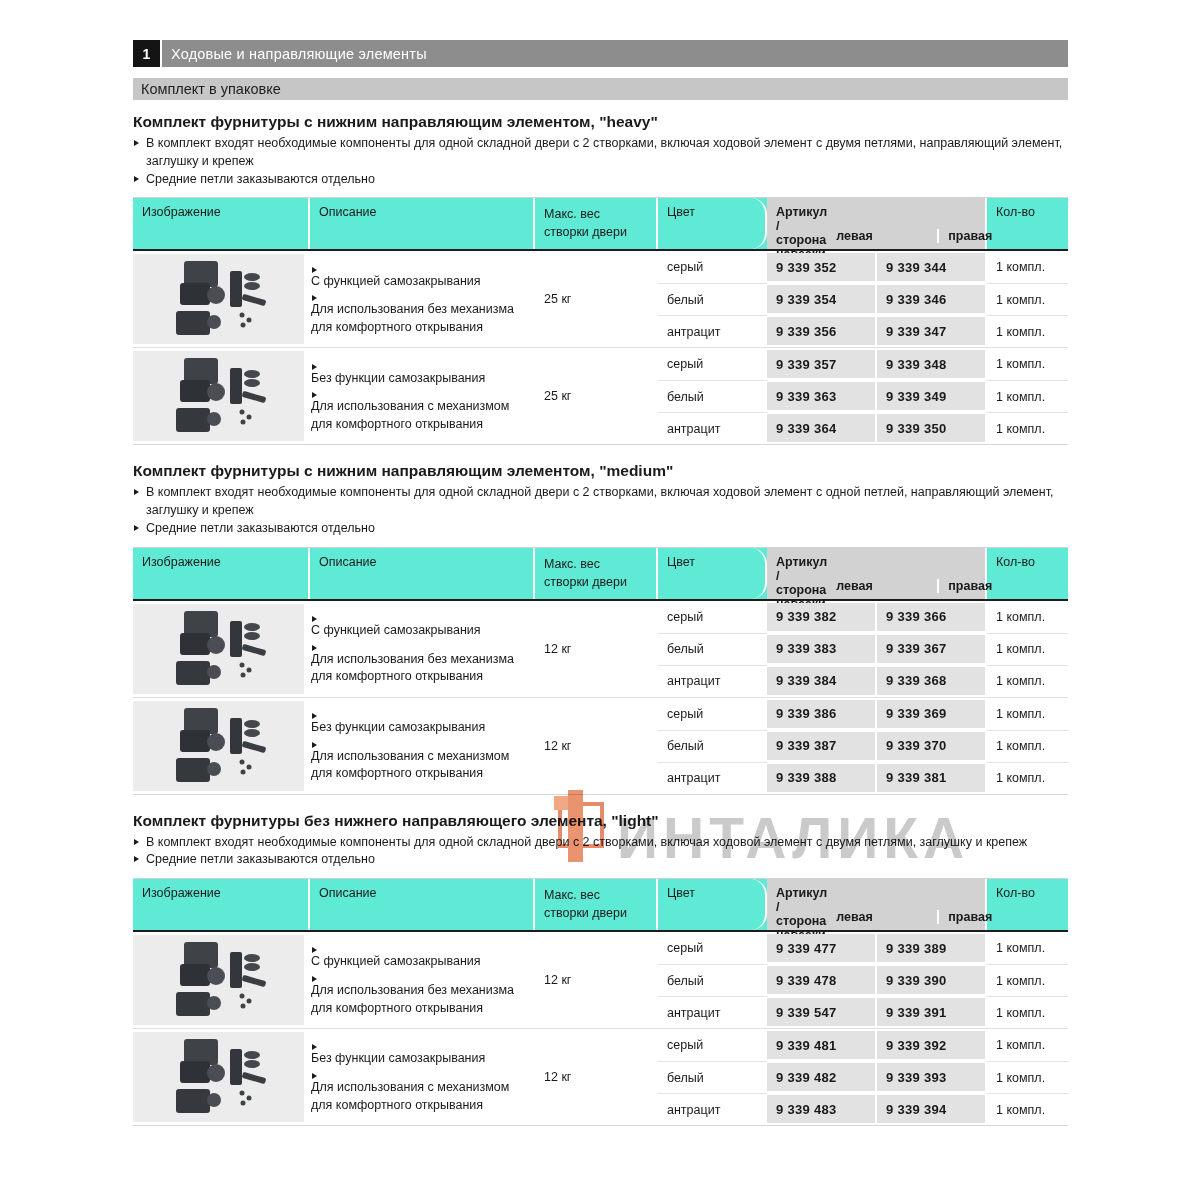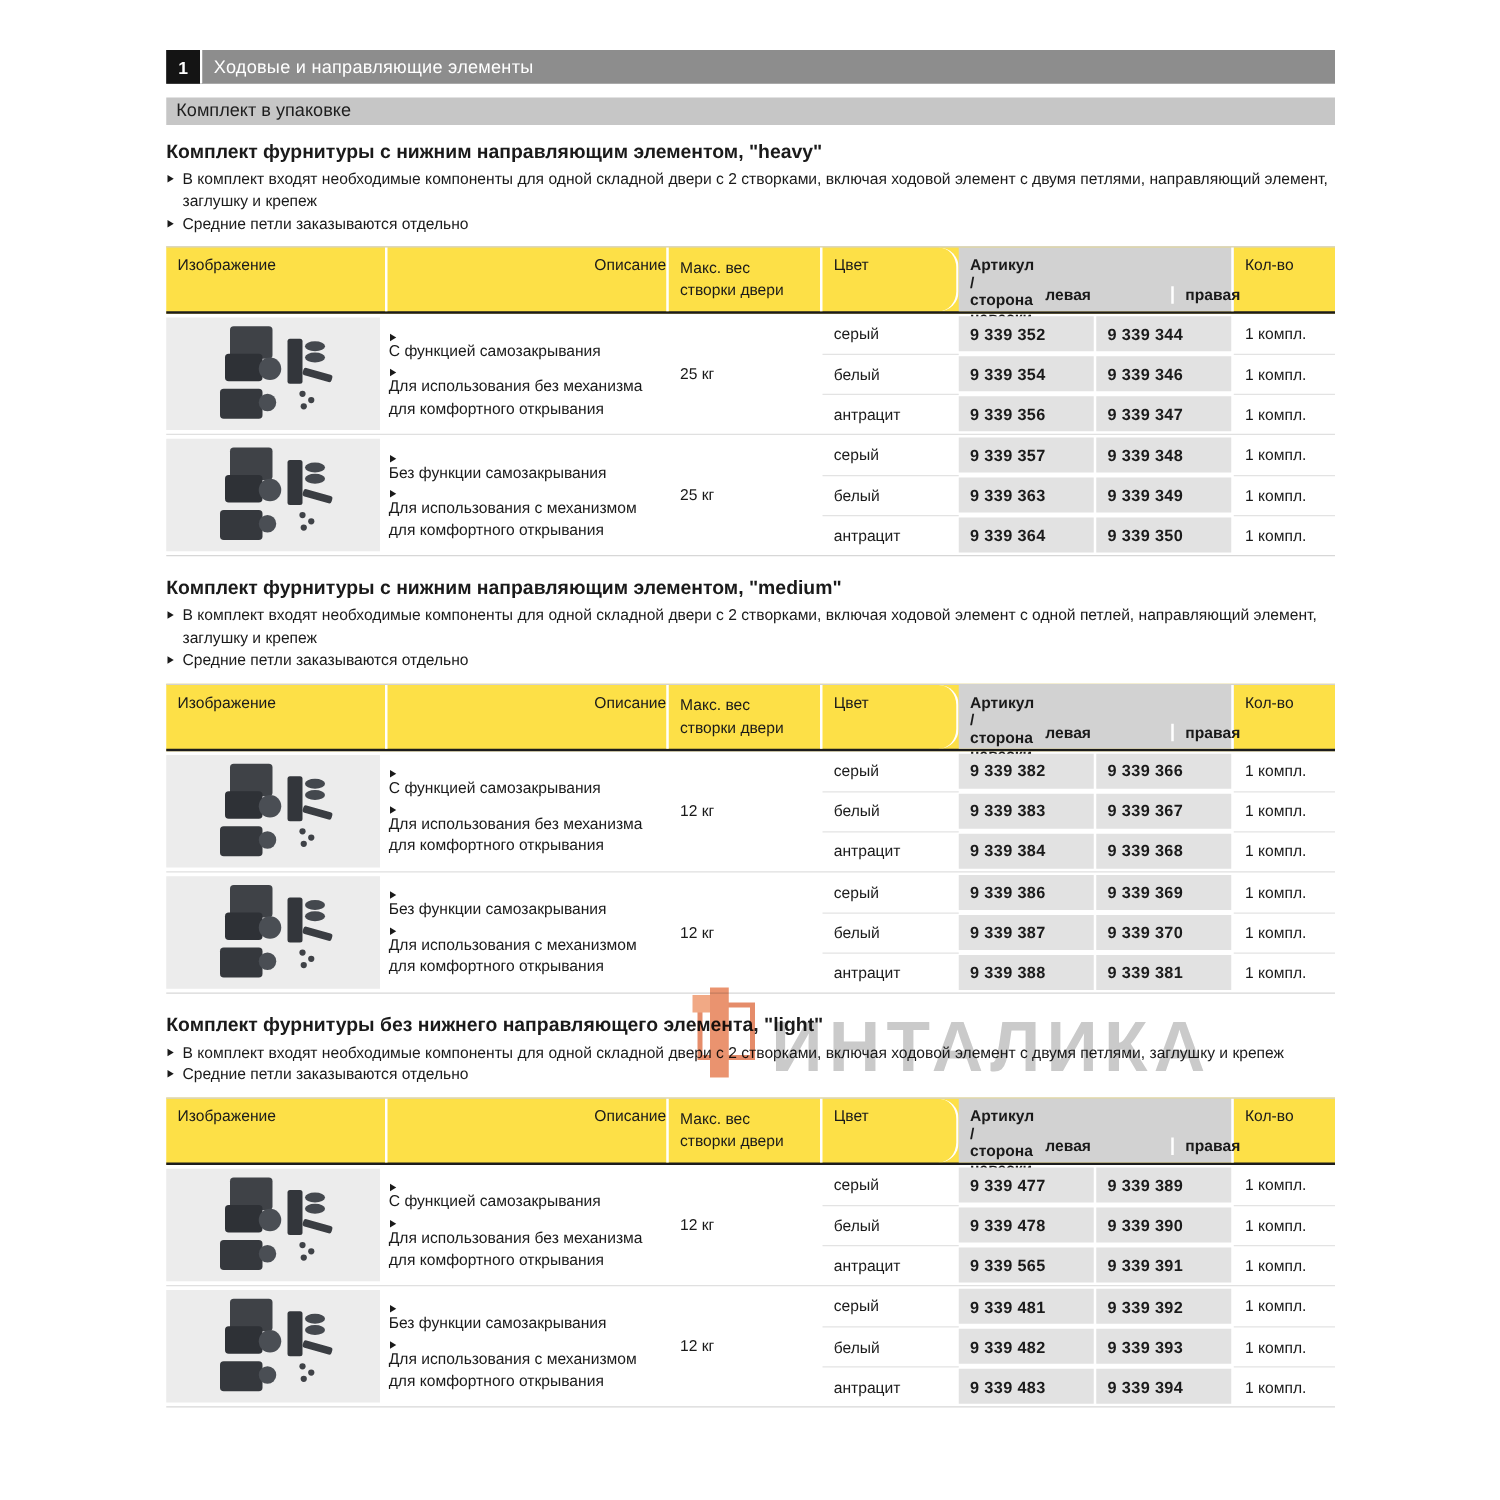--- a/index.html
+++ b/index.html
@@ -17,25 +17,25 @@
   .section+.section{margin-top:17px;}
   .sec-title{font-size:15.5px;font-weight:bold;margin:0 0 4px 0;}
   .bullets{margin:0 0 9px 0;}
   .bullet{display:flex;font-size:12.5px;line-height:1.42;}
   .tri{flex:0 0 auto;width:0;height:0;border-left:5px solid #1a1a1a;border-top:3.5px solid transparent;
        border-bottom:3.5px solid transparent;margin:5px 7px 0 1px;}
   .btext{display:block;}
 
   
   .ptable{width:935px;border-bottom:1px solid #d7d7d7;}
-  .thead{display:flex;background:#fde047;border-top:1px solid #d2d2d2;border-bottom:2px solid #1c1c1c;height:54px;box-sizing:border-box;align-items:stretch;}
+  .thead{display:flex;background:#5eead4;border-top:1px solid #d2d2d2;border-bottom:2px solid #1c1c1c;height:54px;box-sizing:border-box;align-items:stretch;}
   .th{box-sizing:border-box;padding:7px 0 0 9px;font-size:12.5px;border-right:2px solid #fff;}
   .thline{line-height:1.45;}
   .col-img{width:177px;}
-  .col-desc{width:225px;text-align:right;}
+  .col-desc{width:225px;}
   .col-weight{width:123px;}
   .col-color{width:109px;border-radius:16px;}
   .col-qty{width:81px;border-right:none;}
   .th-art{width:220px;box-sizing:border-box;background:#d2d2d2;display:flex;flex-direction:row;border-right:2px solid #fff;}
   .art-label{font-weight:bold;font-size:12.5px;padding:7px 0 0 9px;}
   .art-sides{display:flex;margin-top:auto;padding-bottom:6px;justify-content:flex-end;}
   .side{width:110px;box-sizing:border-box;padding-left:9px;font-weight:bold;font-size:12.5px;}
   .side-r{border-left:2px solid #fff;}
 
   .group{display:flex;min-height:96px;align-items:stretch;}
@@ -408,21 +408,21 @@
                 <div class="cqty">1 компл.</div>
               </div>
               <div class="crow">
                 <div class="ccolor">белый</div>
                 <div class="cart">9 339 478</div>
                 <div class="cart">9 339 390</div>
                 <div class="cqty">1 компл.</div>
               </div>
               <div class="crow">
                 <div class="ccolor">антрацит</div>
-                <div class="cart">9 339 565</div>
+                <div class="cart">9 339 547</div>
                 <div class="cart">9 339 391</div>
                 <div class="cqty">1 компл.</div>
               </div>
             </div>
           </div>
           <div class="group">
             <div class="gimg">
               <svg width="150" height="88" viewBox="0 0 150 88">
                 <g>
                   <rect x="40" y="6" width="34" height="26" rx="3" fill="#3f4247"></rect>

